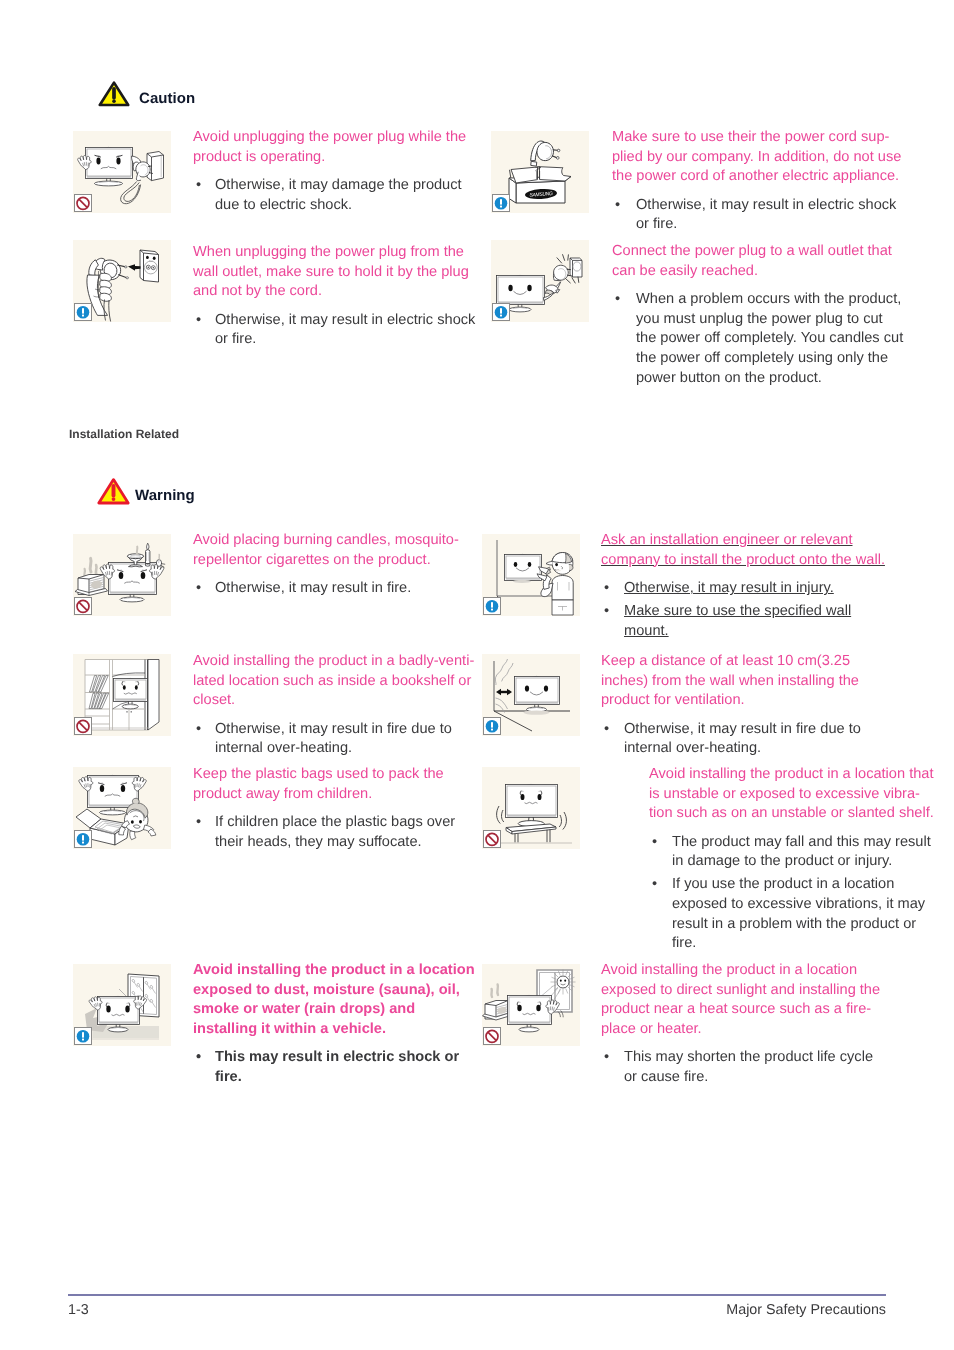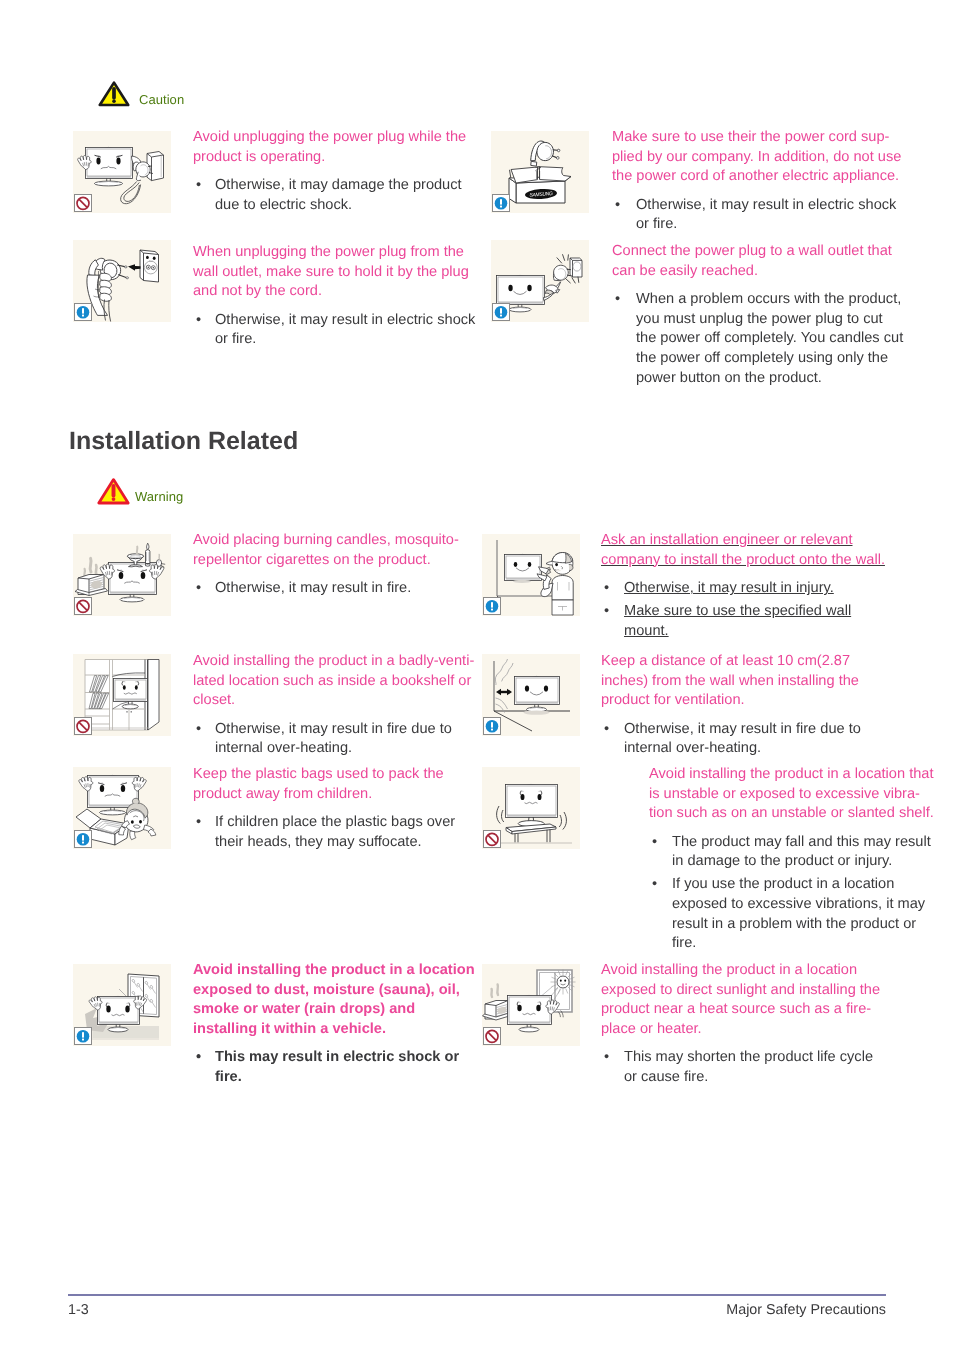--- a/index.html
+++ b/index.html
@@ -1,20 +1,20 @@
 <!DOCTYPE html>
 <html><head>
 <meta charset="utf-8">
 <style>
   html,body{margin:0;padding:0;background:#fff;}
   body{width:954px;height:1350px;font-family:"Liberation Sans",sans-serif;color:#3a3a3c;-webkit-font-smoothing:antialiased;text-rendering:geometricPrecision;}
   .page{position:relative;width:954px;height:1350px;overflow:hidden;background:#fff;}
   .hdr{position:absolute;display:flex;align-items:flex-end;}
-  .hdr .lbl{font-size:13px;font-weight:normal;color:#4d7c0f;letter-spacing:0.05px;line-height:1;}
-  .sec-title{position:absolute;font-size:25px;font-weight:bold;color:#414042;letter-spacing:0px;}
+  .hdr .lbl{font-size:15px;font-weight:bold;color:#0f172a;letter-spacing:0.05px;line-height:1;}
+  .sec-title{position:absolute;font-size:12px;font-weight:bold;color:#414042;letter-spacing:0px;}
   .illus{position:absolute;width:98px;height:82px;background:#faf6ec;overflow:hidden;}
   .illus > svg{position:absolute;left:0;top:0;}
   .badge{position:absolute;left:1px;bottom:1px;width:18px;height:18px;}
   .txt{position:absolute;}
   .para{font-size:14.6px;line-height:19.6px;color:#ec4899;margin:0;hyphens:manual;-webkit-hyphens:manual;}
   ul.bl{margin:0;padding:0;list-style:none;}
   ul.bl li{position:relative;padding-left:var(--pad,22px);font-size:14.6px;line-height:19.6px;color:#3a3a3c;}
   ul.bl li + li{margin-top:3.5px;}
   ul.bl li .dot{position:absolute;left:3px;top:0;line-height:19.6px;font-size:14.6px;}
   .sp{height:9px;}
@@ -522,21 +522,21 @@
         <ellipse cx="54.5" cy="58.6" rx="13" ry="2.2" fill="#ddd9d2" stroke="none"></ellipse>
       </svg>
     <span class="badge"><svg width="18" height="18" viewBox="0 0 18 18">
           <rect x="0.5" y="0.5" width="17" height="17" fill="#ffffff" stroke="#8a8a8a" stroke-width="1"></rect>
           <circle cx="9" cy="9.3" r="6.3" fill="#1589ce"></circle>
           <rect x="8.0" y="4.9" width="2.0" height="5.9" rx="0.7" fill="#fff"></rect>
           <rect x="8.0" y="11.6" width="2.0" height="2.0" rx="0.5" fill="#fff"></rect>
         </svg></span>
   </div>
   <div class="txt" style="left:601px;top:652px;width:285px;">
-    <p class="para">Keep a distance of at least 10 cm(2.87 inches) from the wall when installing the product for ventilation.</p>
+    <p class="para">Keep a distance of at least 10 cm(3.25 inches) from the wall when installing the product for ventilation.</p>
     <div class="sp"></div>
     <ul class="bl" style="--pad:23px">
       <li><span class="dot">•</span><span>Otherwise, it may result in fire due to internal over-heating.</span></li>
     </ul>
   </div>
   <div class="illus" style="left:482px;top:767px;width:98px;height:82px;">
     <svg width="98" height="82" viewBox="0 0 98 82">
         <path d="M17 39 c-3.5 6 -3.2 13 1.2 17.5" fill="none" stroke="#3a3a3c" stroke-width="0.9"></path>
         <path d="M21 43 c-2.2 4.4 -2 9 0.8 12" fill="none" stroke="#3a3a3c" stroke-width="0.9"></path>
         <path d="M82 45 c3.6 6 3.2 13 -1.2 17.5" fill="none" stroke="#3a3a3c" stroke-width="0.9"></path>

